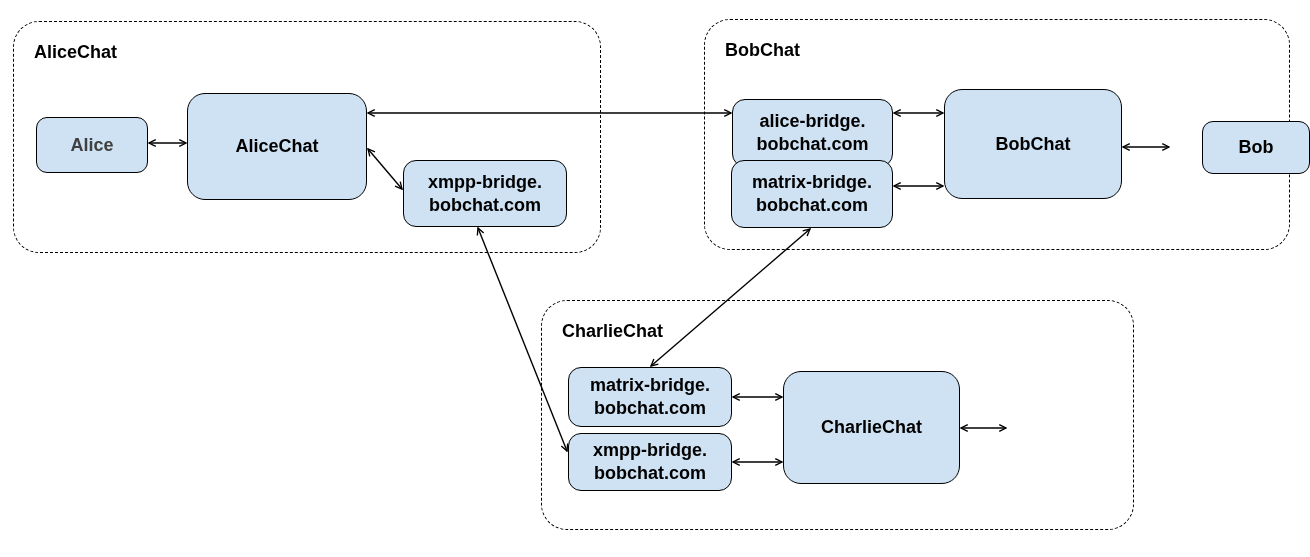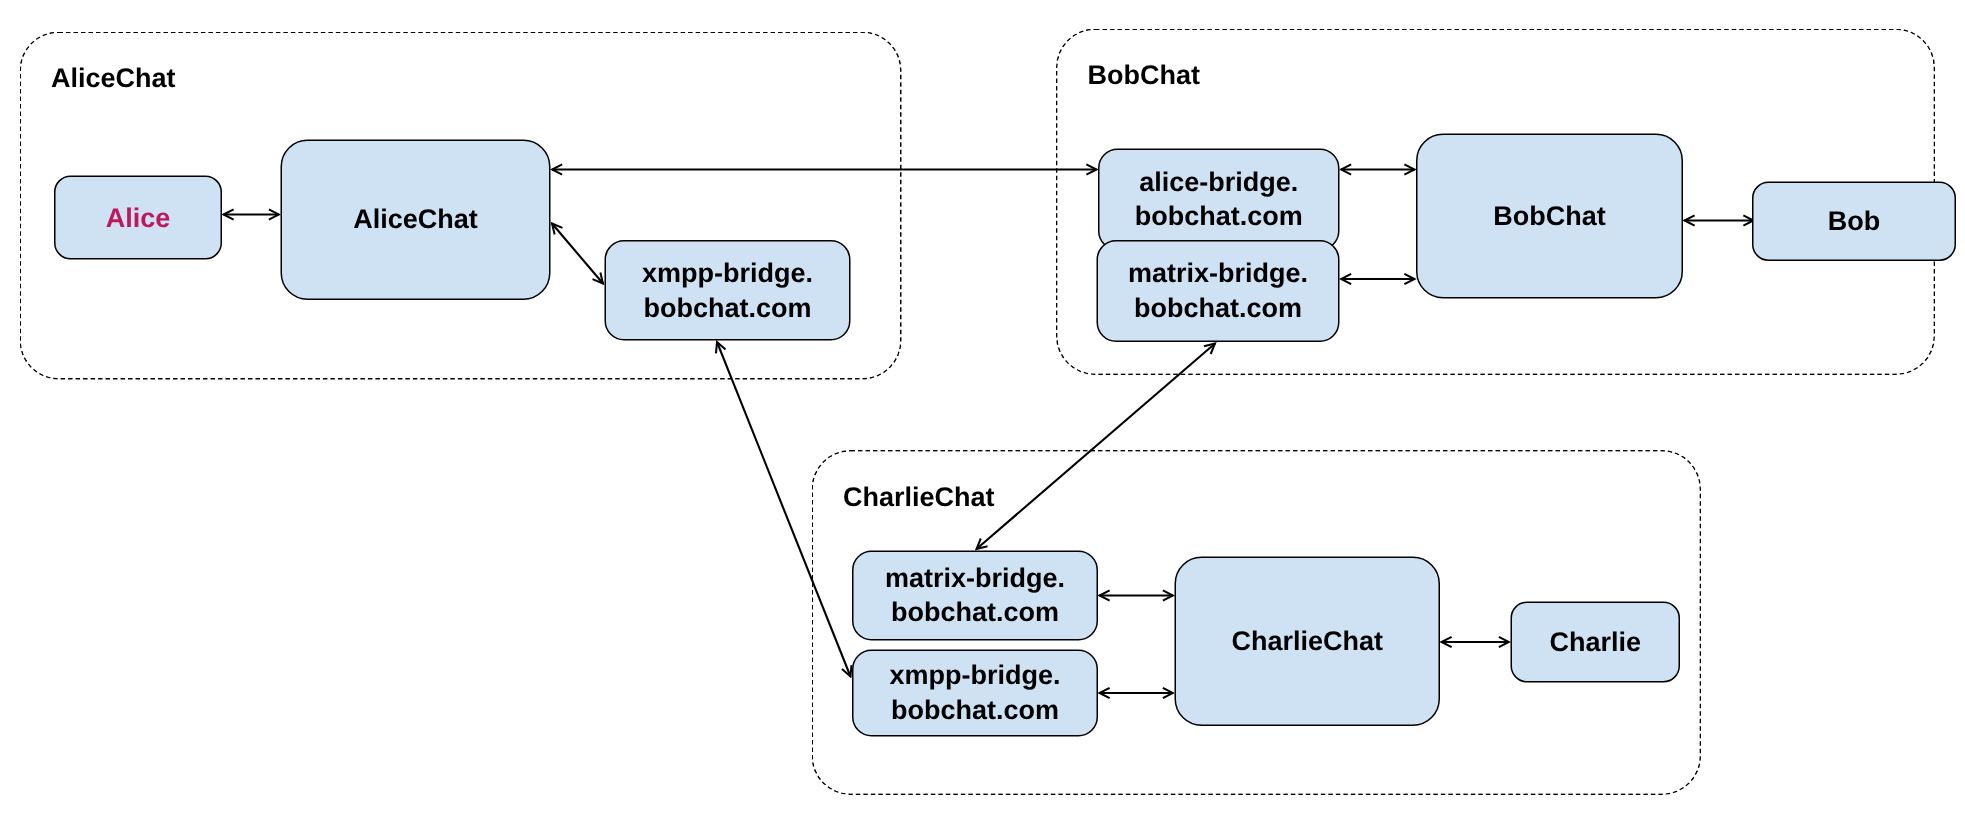--- a/index.html
+++ b/index.html
@@ -55,21 +55,21 @@
   }
   .node--lg { border-radius: 18px; }
   .node--bridge { border-radius: 13px; }
 
   .n-alice                 { left: 36px;   top: 117px; width: 112px; height: 56px; }
   .n-alicechat_server      { left: 187px;  top: 93px;  width: 180px; height: 107px; }
   .n-xmpp_bridge_alice     { left: 403px;  top: 160px; width: 164px; height: 67px; }
   .n-alice_bridge_bob      { left: 732px;  top: 79px;  width: 161px; height: 68px; margin-top: 20px; }
   .n-matrix_bridge_bob     { left: 731px;  top: 160px; width: 162px; height: 68px; }
   .n-bobchat_server        { left: 944px;  top: 89px;  width: 178px; height: 110px; }
-  .n-bob                   { left: 1168px; top: 121px; width: 136px; height: 53px; }
+  .n-bob                   { left: 1202px; top: 121px; width: 108px; height: 53px; }
   .n-matrix_bridge_charlie { left: 568px;  top: 367px; width: 164px; height: 60px; }
   .n-xmpp_bridge_charlie   { left: 568px;  top: 433px; width: 164px; height: 58px; }
   .n-charliechat_server    { left: 783px;  top: 371px; width: 177px; height: 113px; }
   .n-charlie               { left: 1007px; top: 401px; width: 113px; height: 54px; }
 
   
   #edge-layer {
     position: absolute;
     left: 0; top: 0;
     width: 1310px;
@@ -107,21 +107,21 @@
         <line x1="894" y1="186" x2="943" y2="186" stroke="#000000" marker-end="url(#ah)" marker-start="url(#ah)"></line>
         <line x1="1123" y1="147" x2="1169" y2="147" stroke="#000000" marker-end="url(#ah)" marker-start="url(#ah)"></line>
         <line x1="478" y1="228" x2="567" y2="451" stroke="#000000" marker-end="url(#ah)" marker-start="url(#ah)"></line>
         <line x1="810" y1="229" x2="651" y2="366" stroke="#000000" marker-end="url(#ah)" marker-start="url(#ah)"></line>
         <line x1="733" y1="397" x2="782" y2="397" stroke="#000000" marker-end="url(#ah)" marker-start="url(#ah)"></line>
         <line x1="733" y1="462" x2="782" y2="462" stroke="#000000" marker-end="url(#ah)" marker-start="url(#ah)"></line>
         <line x1="961" y1="428" x2="1006" y2="428" stroke="#000000" marker-end="url(#ah)" marker-start="url(#ah)"></line>
       </g>
   </svg>
 
-  <div class="node n-alice" style="background: rgb(207, 226, 243); border-color: rgb(0, 0, 0); color: #be185d;">
+  <div class="node n-alice" style="background: rgb(207, 226, 243); border-color: rgb(0, 0, 0); color: #404040;">
     <span>Alice</span>
   </div>
 
   <div class="node node--lg n-alicechat_server" style="background: rgb(207, 226, 243); border-color: rgb(0, 0, 0); color: rgb(0, 0, 0);">
     <span>AliceChat</span>
   </div>
 
   <div class="node node--bridge n-xmpp_bridge_alice" style="background: rgb(207, 226, 243); border-color: rgb(0, 0, 0); color: rgb(0, 0, 0);">
     <span>xmpp-bridge.</span>
     <span>bobchat.com</span>
@@ -152,17 +152,14 @@
 
   <div class="node node--bridge n-xmpp_bridge_charlie" style="background: rgb(207, 226, 243); border-color: rgb(0, 0, 0); color: rgb(0, 0, 0);">
     <span>xmpp-bridge.</span>
     <span>bobchat.com</span>
   </div>
 
   <div class="node node--lg n-charliechat_server" style="background: rgb(207, 226, 243); border-color: rgb(0, 0, 0); color: rgb(0, 0, 0);">
     <span>CharlieChat</span>
   </div>
 
-  <div class="node n-charlie" style="background: rgb(207, 226, 243); border-color: rgb(0, 0, 0); color: rgb(0, 0, 0);">
-    <span>Charlie</span>
-  </div>
 
 </div>
 
 </body></html>

